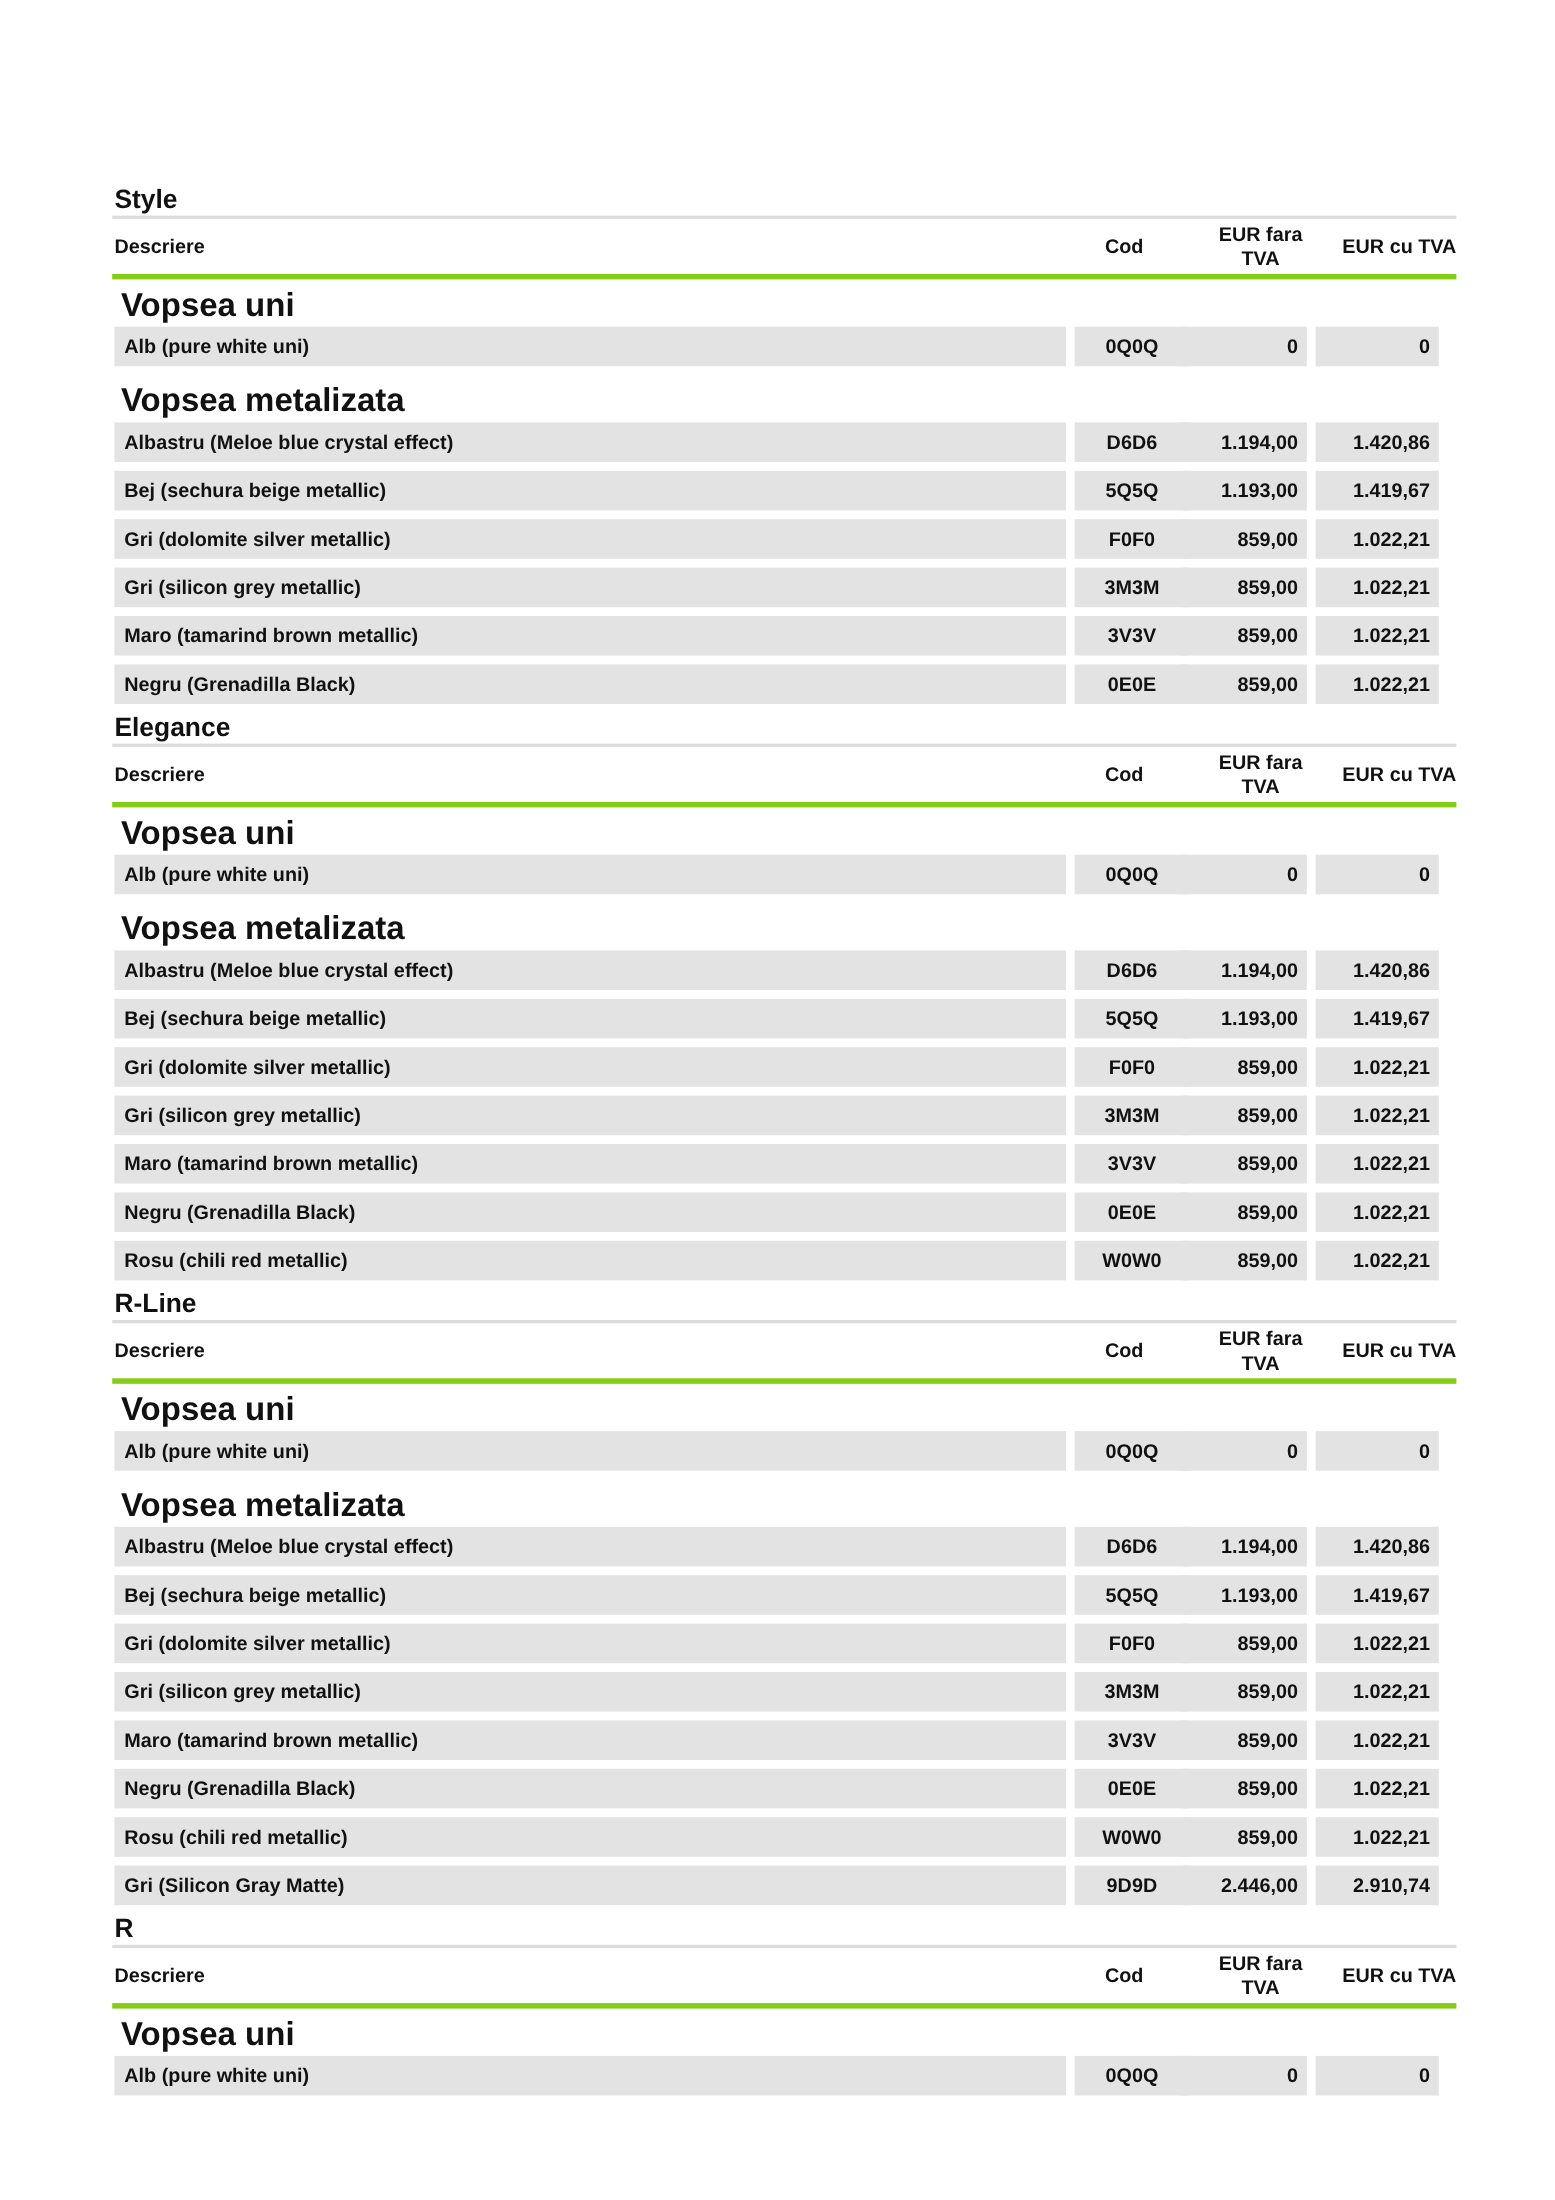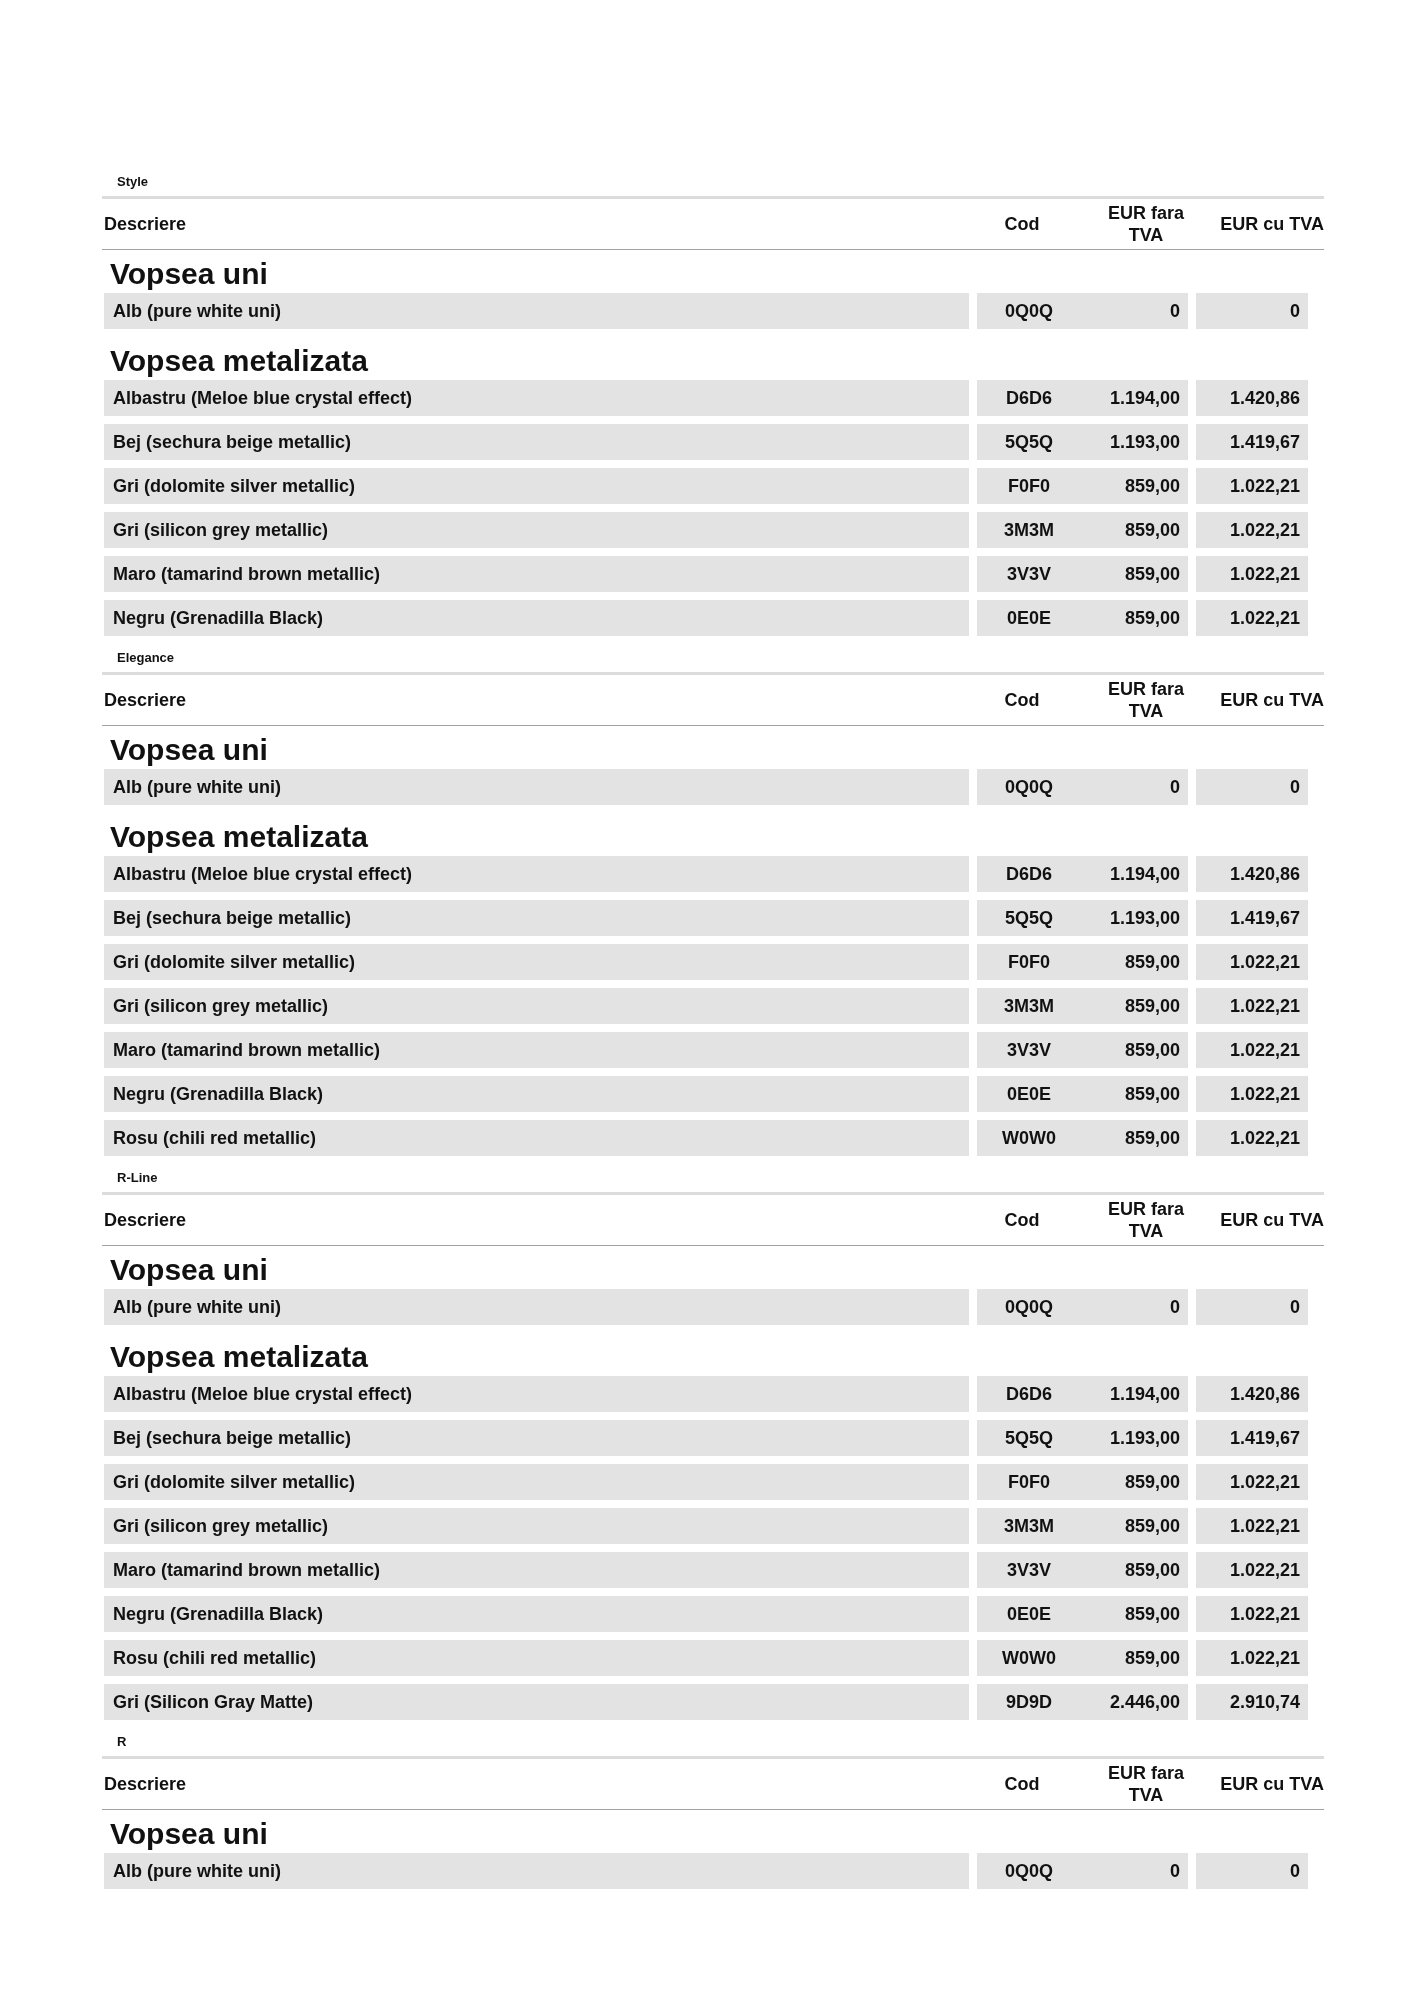--- a/index.html
+++ b/index.html
@@ -1,19 +1,19 @@
 <!DOCTYPE html>
 <html><head>
 <meta charset="utf-8">
 <style>
   html, body { margin:0; padding:0; background:#ffffff; }
   body { width:1414px; height:2000px; position:relative; font-family:"Liberation Sans", sans-serif; color:#111; overflow:hidden; }
   .page { position:absolute; left:102px; top:168px; width:1222px; }
-  .section-title { height:28px; line-height:28px; font-size:13px; font-weight:bold; padding-left:2px;margin-left:13px; }
-  .thead { position:relative; height:50px; border-top:3px solid #dcdcdc; border-bottom:1px solid #84cc16; font-size:18px; font-weight:bold; }
+  .section-title { height:28px; line-height:28px; font-size:24px; font-weight:bold; padding-left:2px; }
+  .thead { position:relative; height:50px; border-top:3px solid #dcdcdc; border-bottom:5px solid #84cc16; font-size:18px; font-weight:bold; }
   .thead .c { position:absolute; top:0; height:50px; display:flex; align-items:center; }
   .thead .c-desc { left:2px; }
   .thead .c-cod { left:875px; width:90px; justify-content:center; }
   .thead .c-fara { left:972px; width:110px; justify-content:flex-end; text-align:center; line-height:22px; }
   .thead .c-cu { left:1094px; width:128px; justify-content:flex-end; }
   .group { height:43px; line-height:48px; font-size:30px; font-weight:bold; padding-left:8px; }
   .row { position:relative; height:36px; margin-bottom:8px; font-size:18px; font-weight:bold; }
   .row .cell { position:absolute; top:0; height:36px; background:#e3e3e3; display:flex; align-items:center; box-sizing:border-box; }
   .row .cell-desc { left:2px; width:865px; padding-left:9px; }
   .row .cell-cod { left:875px; width:104px; justify-content:center; }

